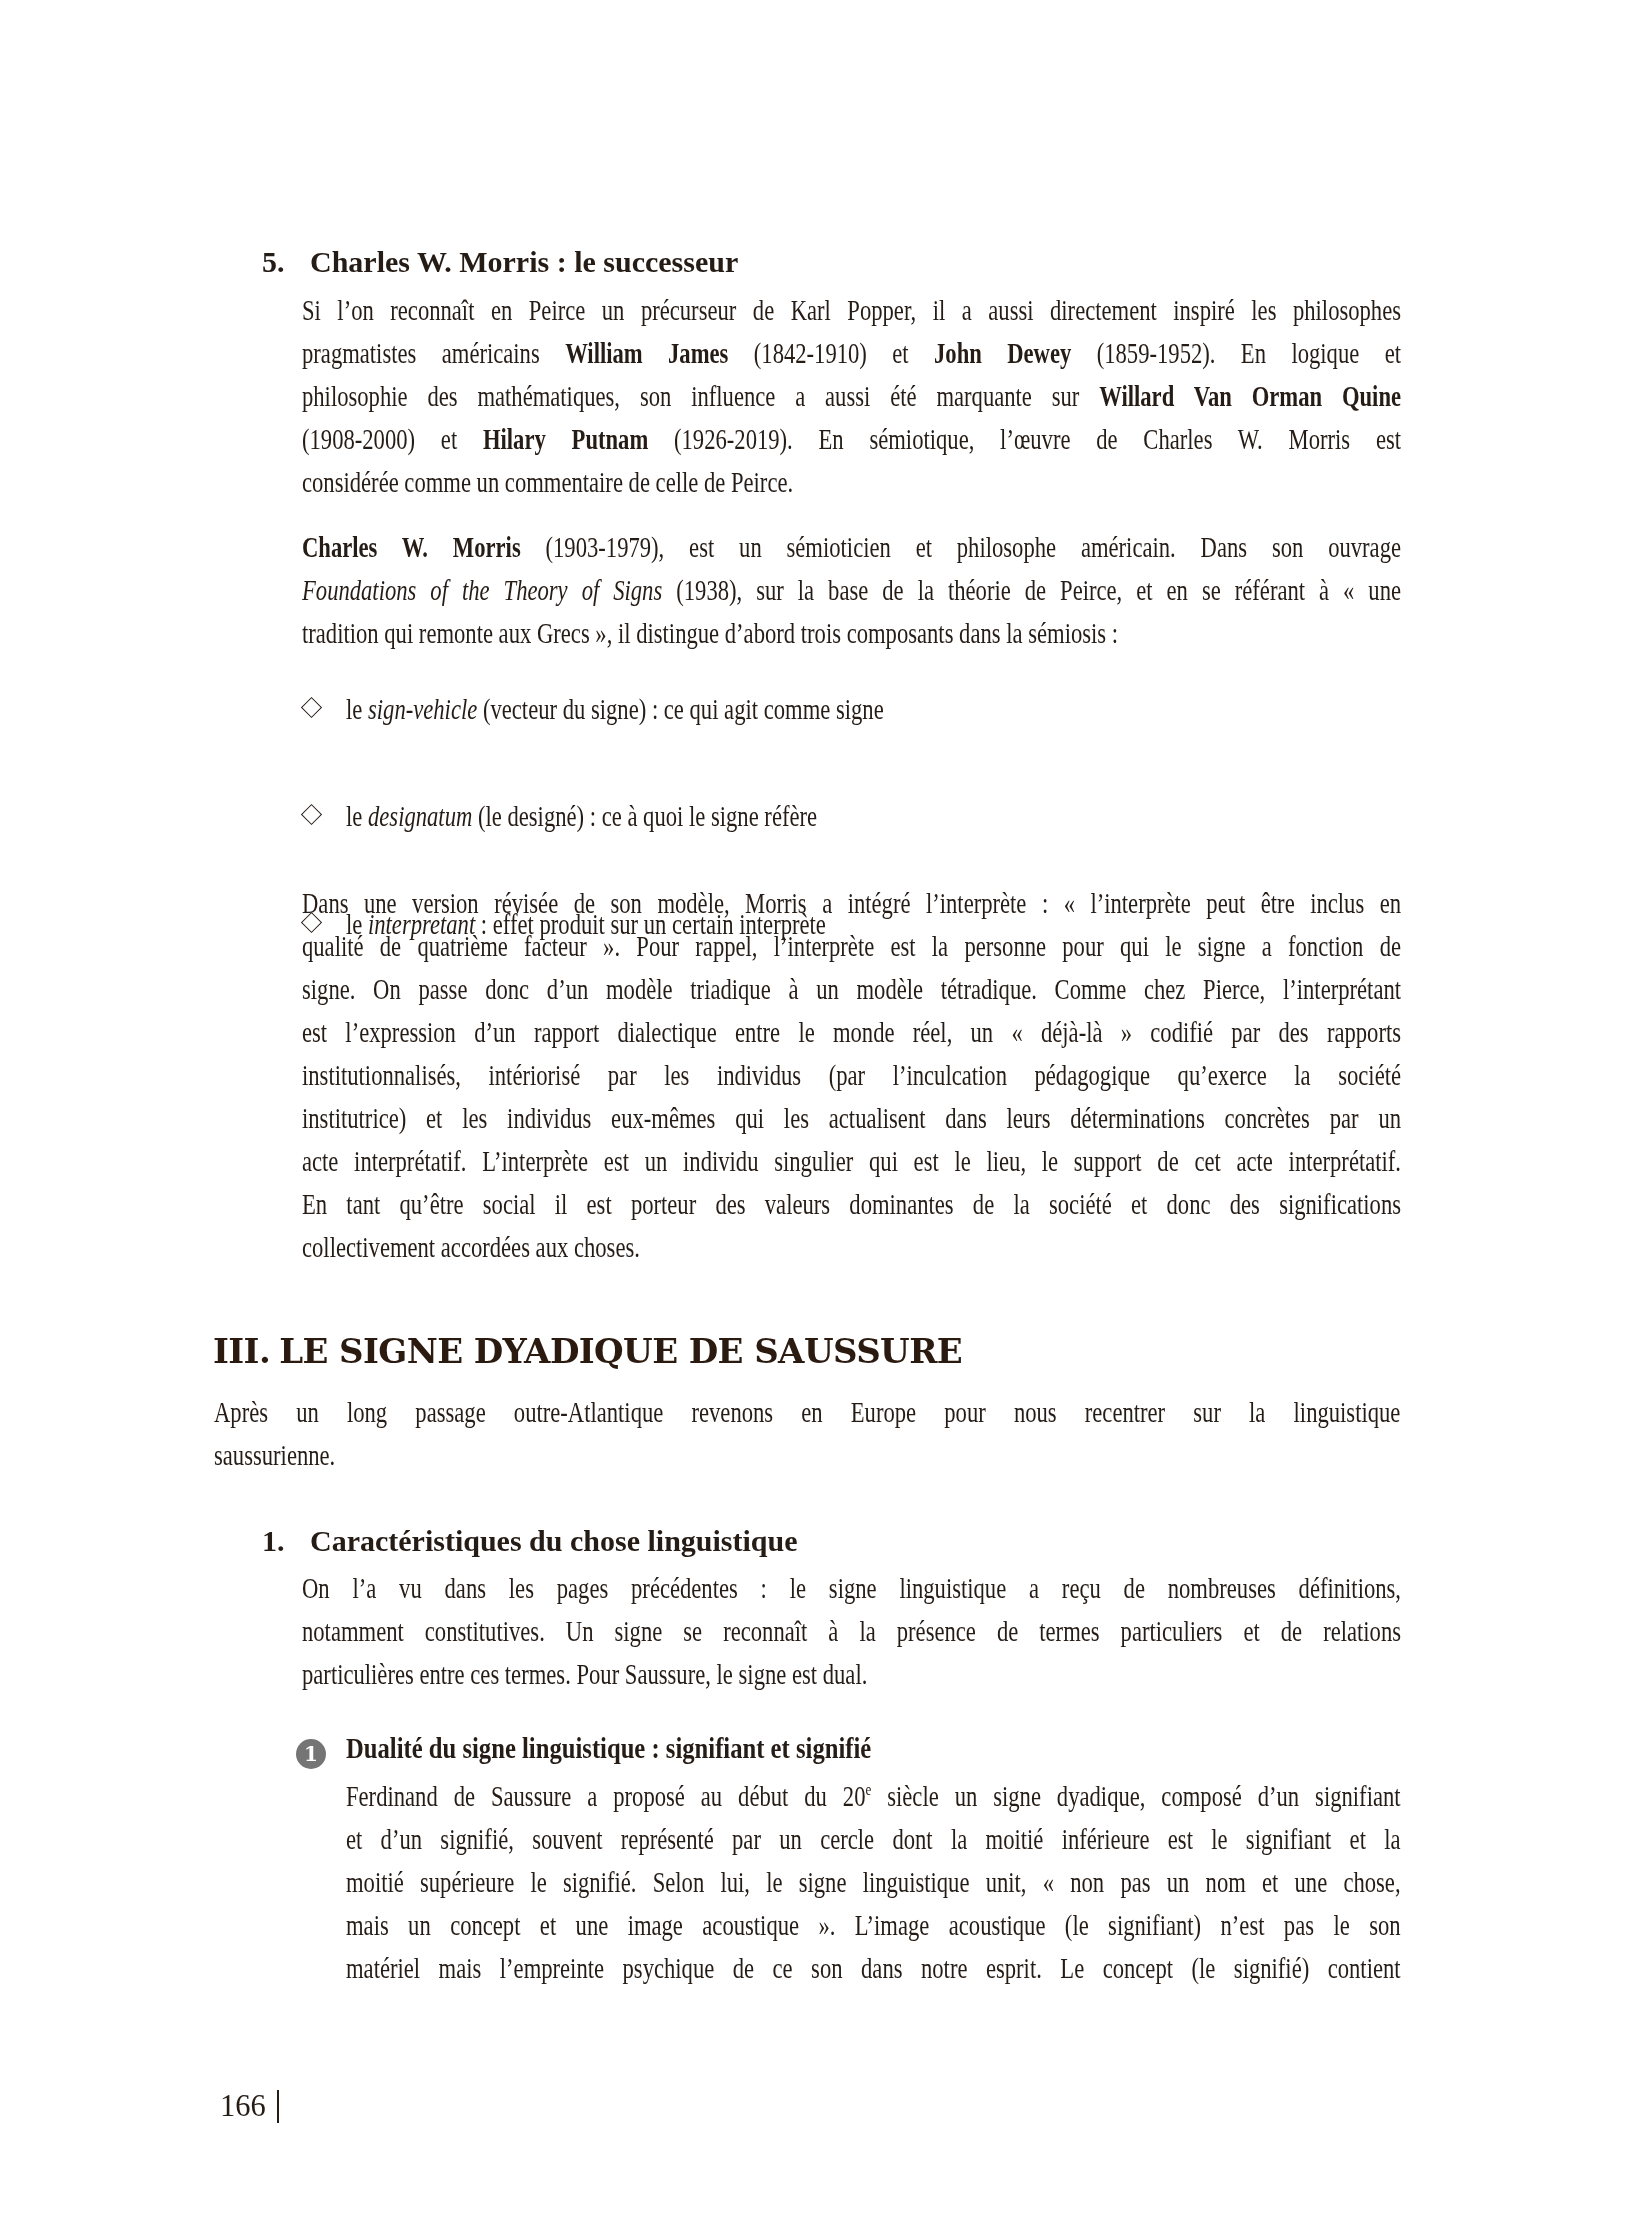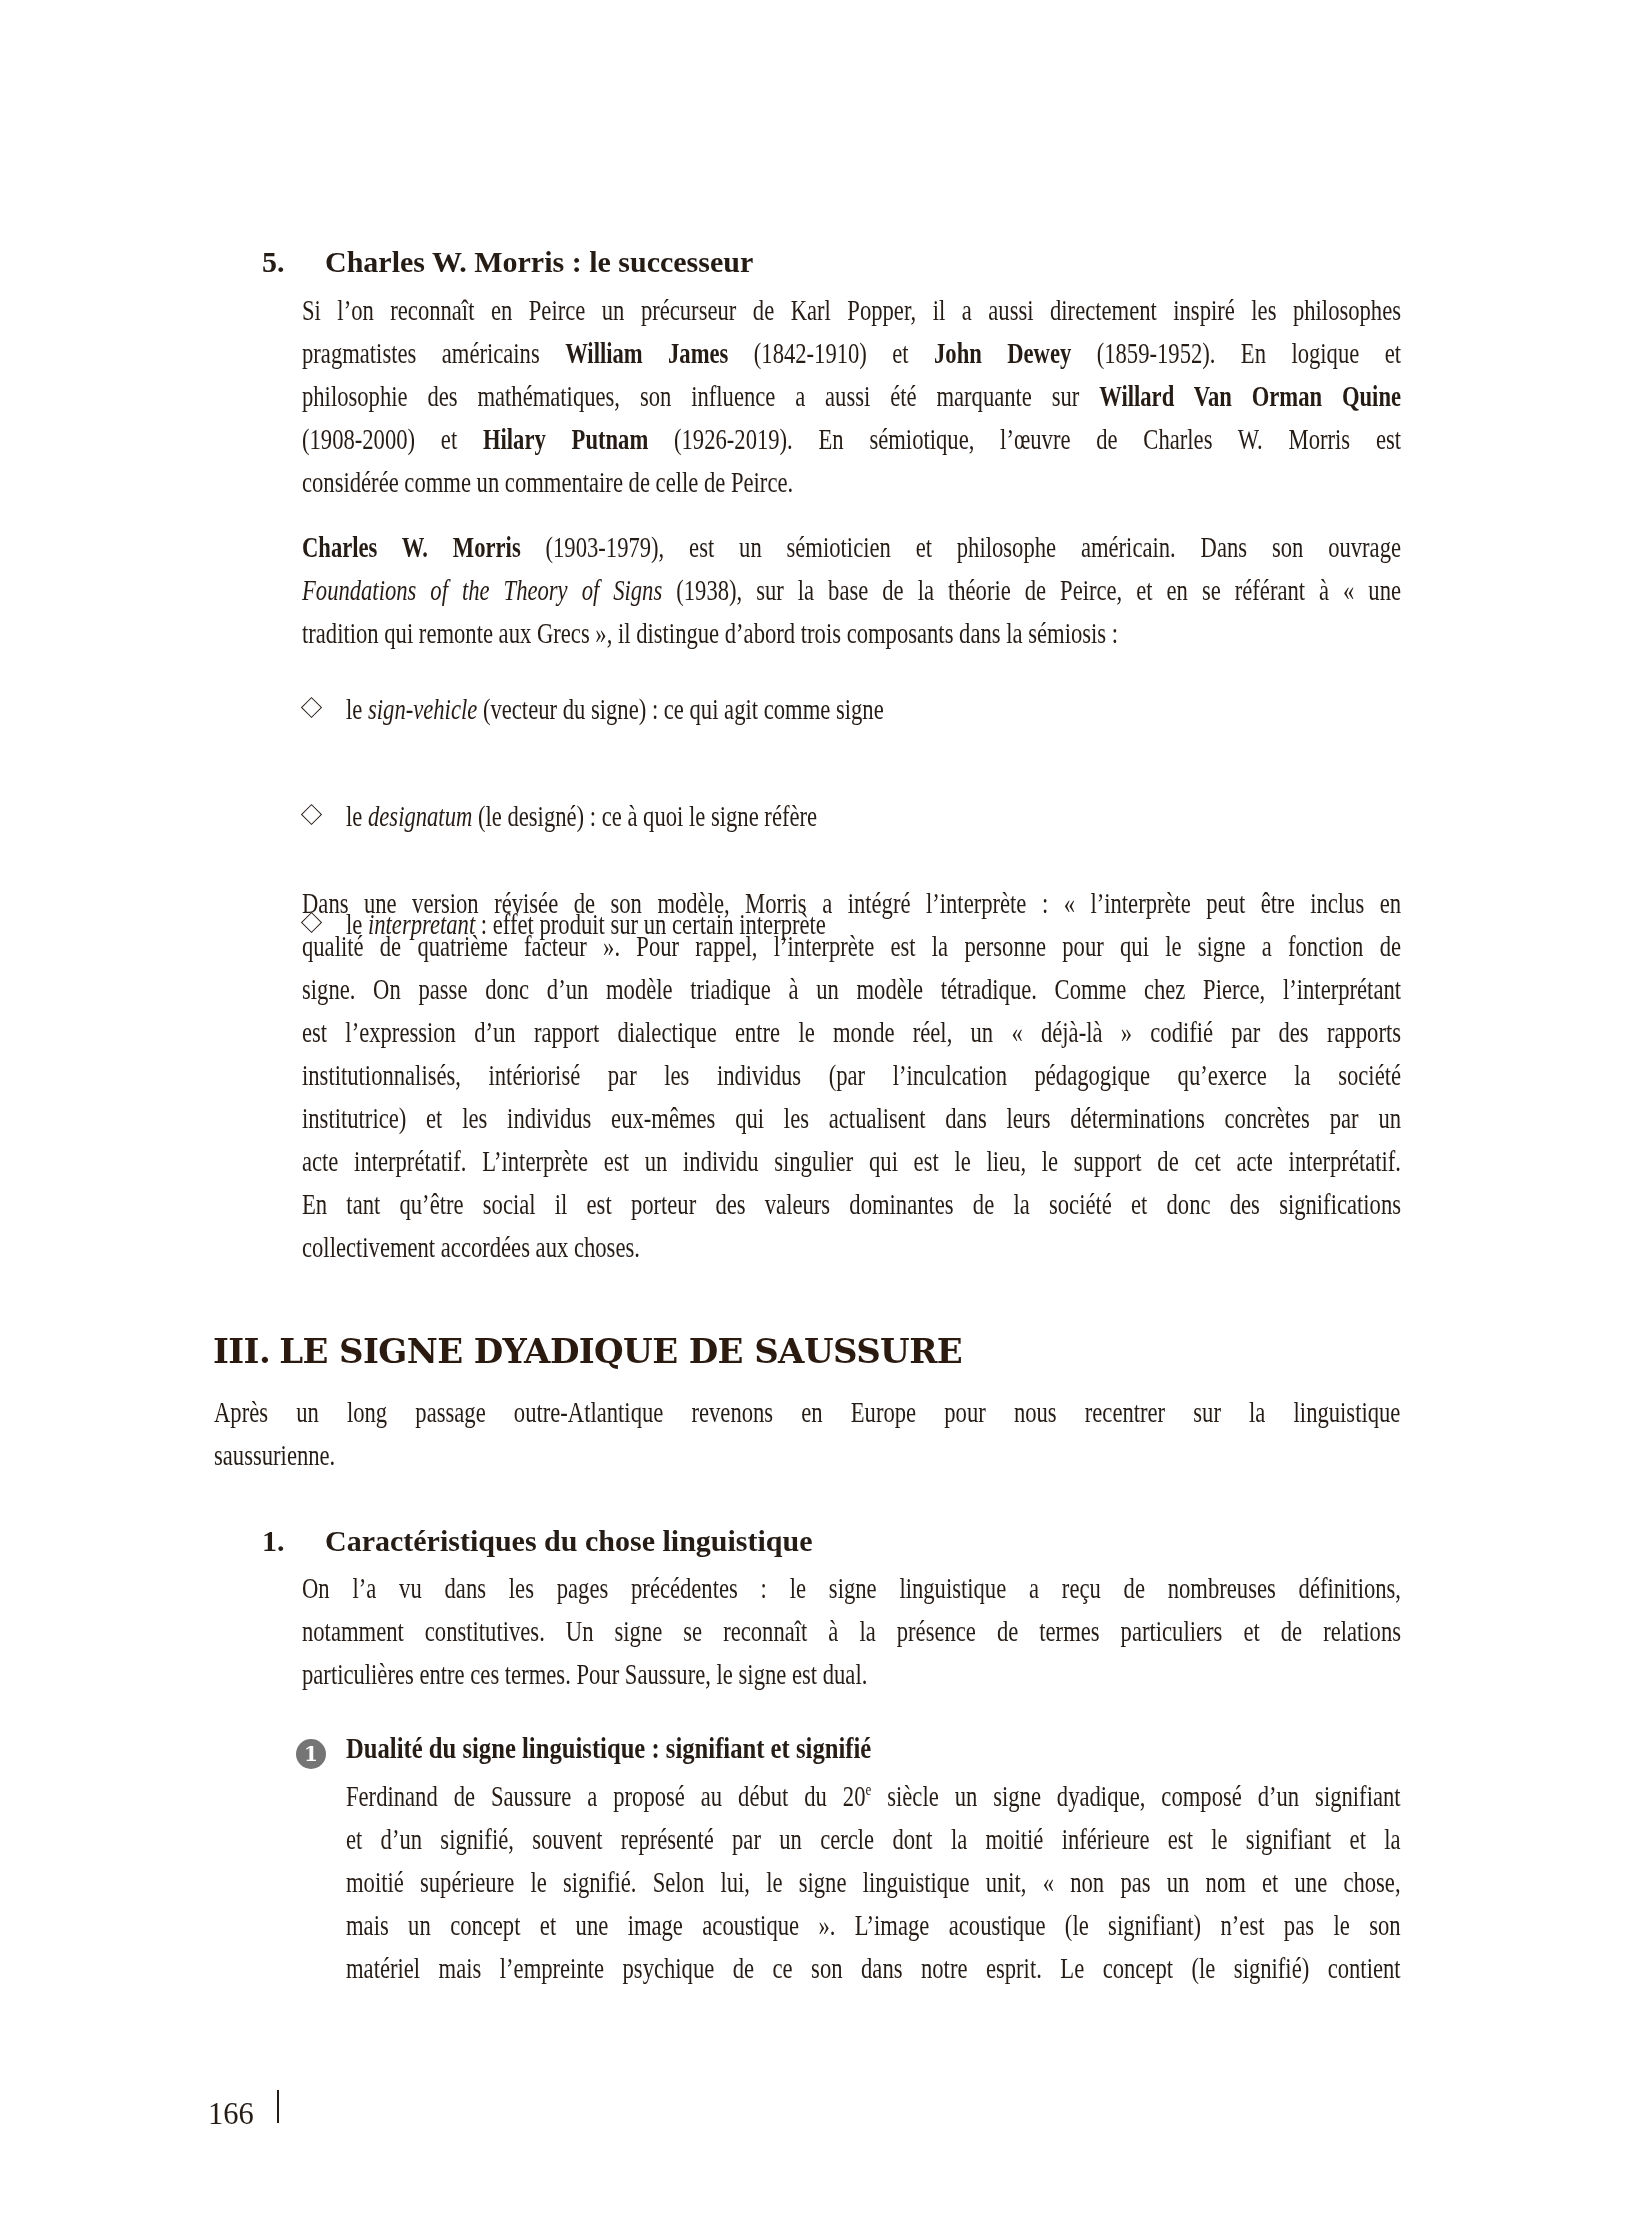--- a/index.html
+++ b/index.html
@@ -16,21 +16,21 @@
   .cond{transform:scaleX(0.78);transform-origin:0 0;}
   .body{font-size:29px;line-height:43px;}
   .line{line-height:43px;text-align:left;}
   .line.j{text-align:justify;text-align-last:justify;}
   .b{font-weight:bold;}
   .i{font-style:italic;}
   .sup{vertical-align:super;font-size:0.58em;line-height:0;}
   
   .h-num{position:absolute;left:0;top:0;}
   .h-sub{font-size:30px;font-weight:bold;line-height:36px;}
-  .h-sub .h-title{display:inline-block;margin-left:63px;text-align:center;}
+  .h-sub .h-title{display:inline-block;margin-left:48px;text-align:center;}
   .h-main{
     font-size:34px;font-weight:bold;line-height:39px;
     font-family:"DejaVu Serif", serif;
     letter-spacing:-0.6px;
     color:var(--ink-head,#2a1a10);
     white-space:nowrap;
   }
   .h-main .num{margin-right:9px;}
   
   .bullet{position:relative;}
@@ -140,17 +140,17 @@
   <div class="abs item-title" style="left:346px;top:1730px;">Dualité du signe linguistique : signifiant et signifié</div>
 
   <div class="abs body cond" style="left:346px;top:1775px;width:1352px;line-height:42px;">
       <div class="line j"><span>Ferdinand de Saussure a proposé au début du 20</span><span class="sup">e</span><span> siècle un signe dyadique, composé d’un signifiant</span></div>
       <div class="line j"><span>et d’un signifié, souvent représenté par un cercle dont la moitié inférieure est le signifiant et la</span></div>
       <div class="line j"><span>moitié supérieure le signifié. Selon lui, le signe linguistique unit, « non pas un nom et une chose,</span></div>
       <div class="line j"><span>mais un concept et une image acoustique ». L’image acoustique (le signifiant) n’est pas le son</span></div>
       <div class="line j"><span>matériel mais l’empreinte psychique de ce son dans notre esprit. Le concept (le signifié) contient</span></div>
     </div>
 
-  <div class="abs folio" style="left:208px;top:2087px;margin-top:8px;">166</div>
+  <div class="abs folio" style="left:220px;top:2087px;">166</div>
   <div class="abs folio-bar" style="left:277px;top:2090px;"></div>
 
 </div>
 
 
 </body></html>

